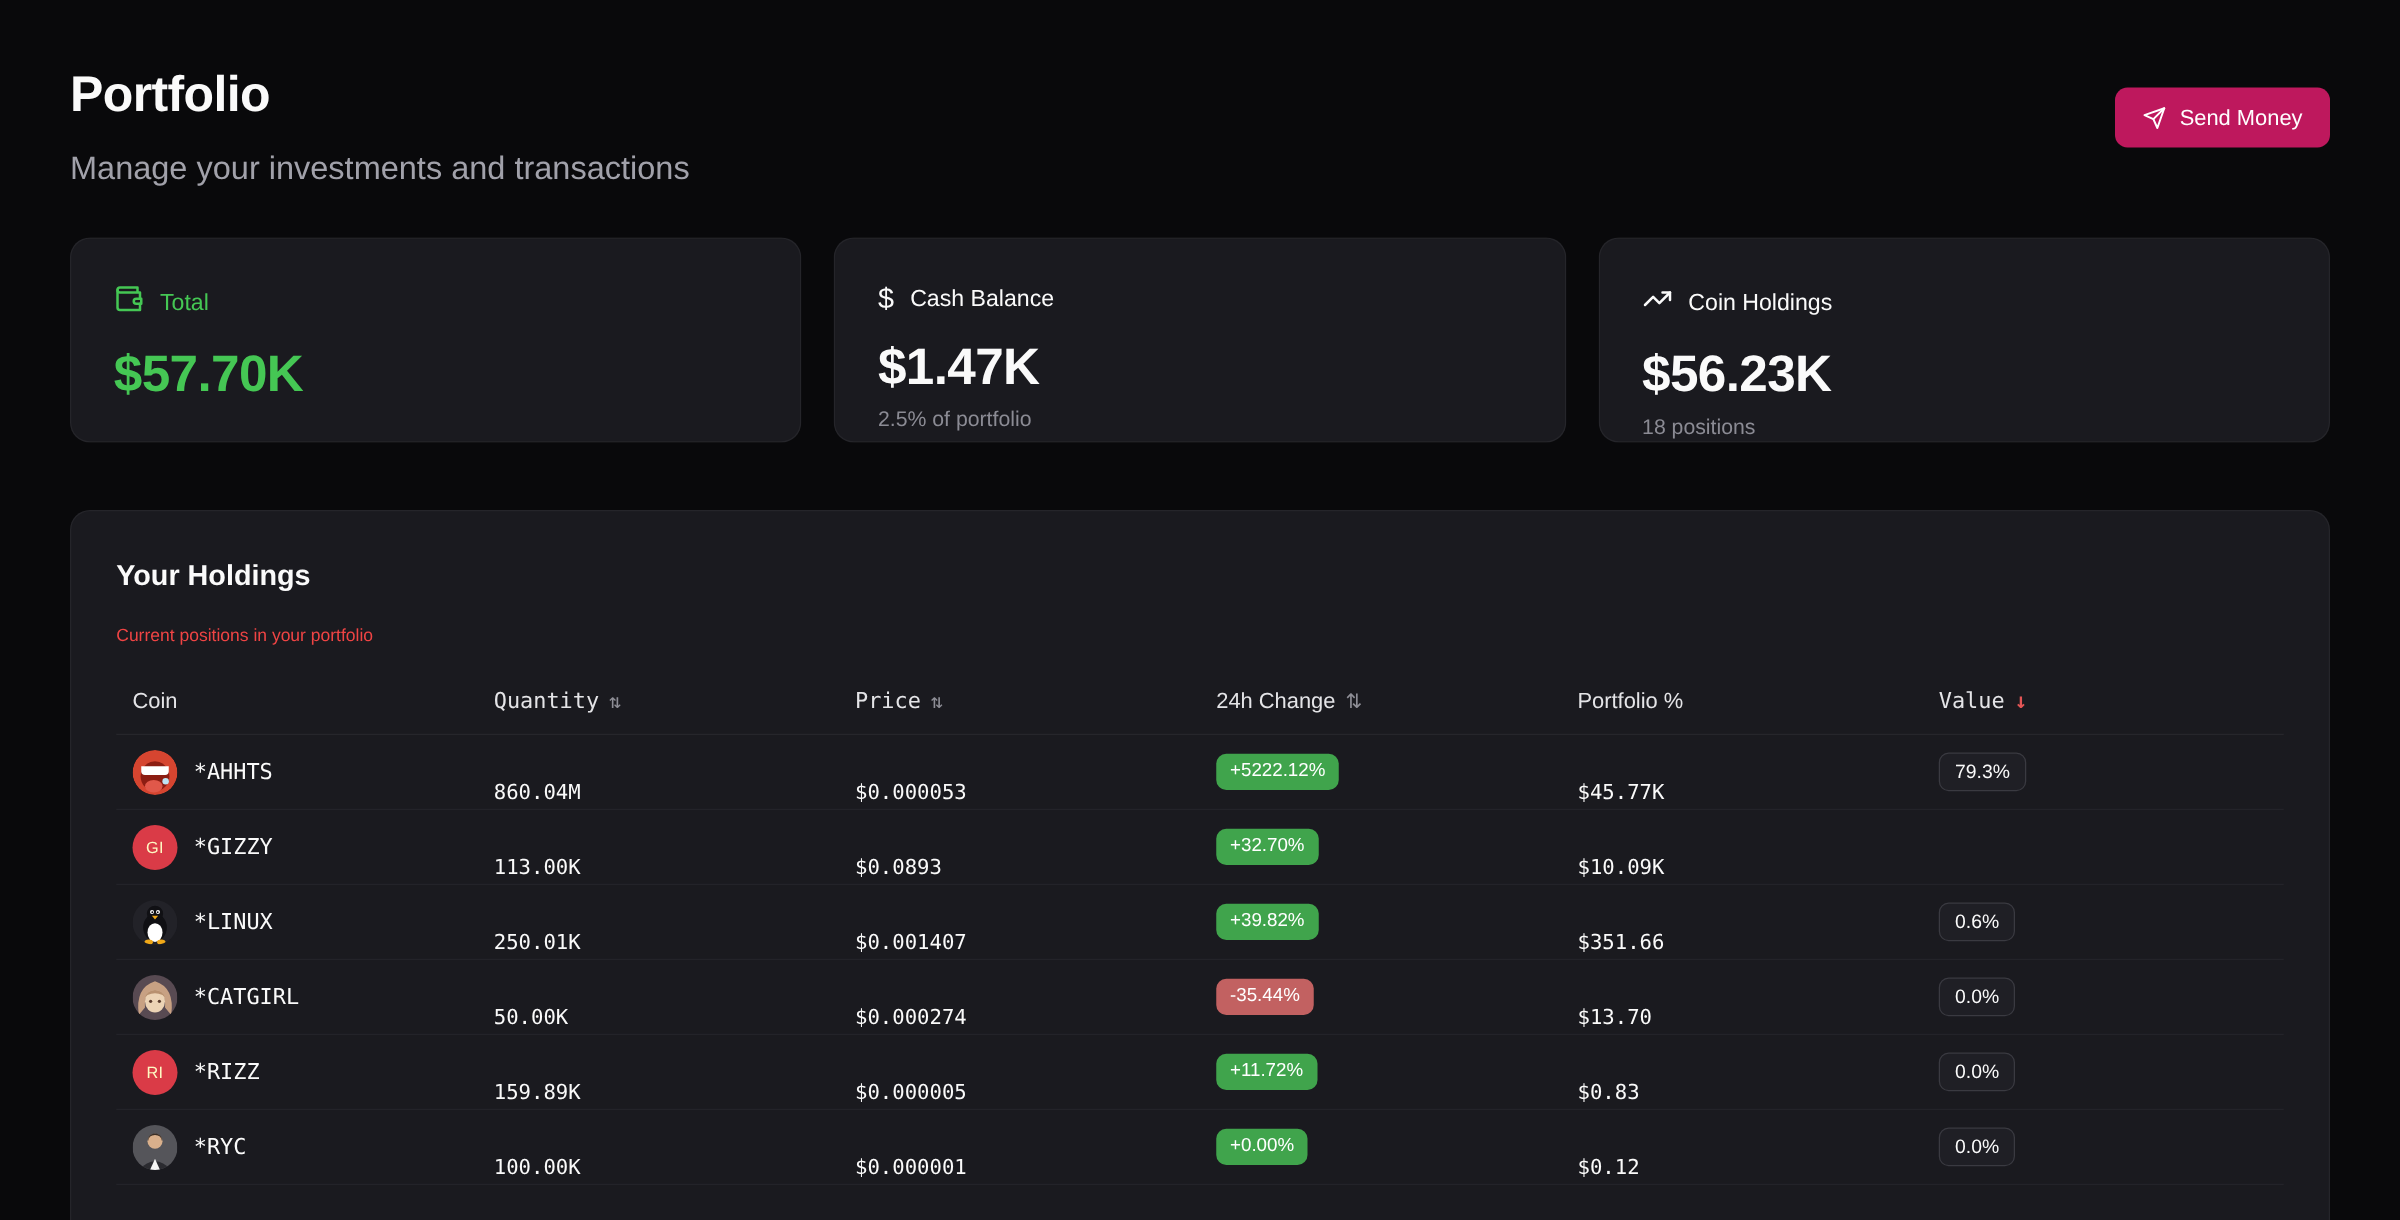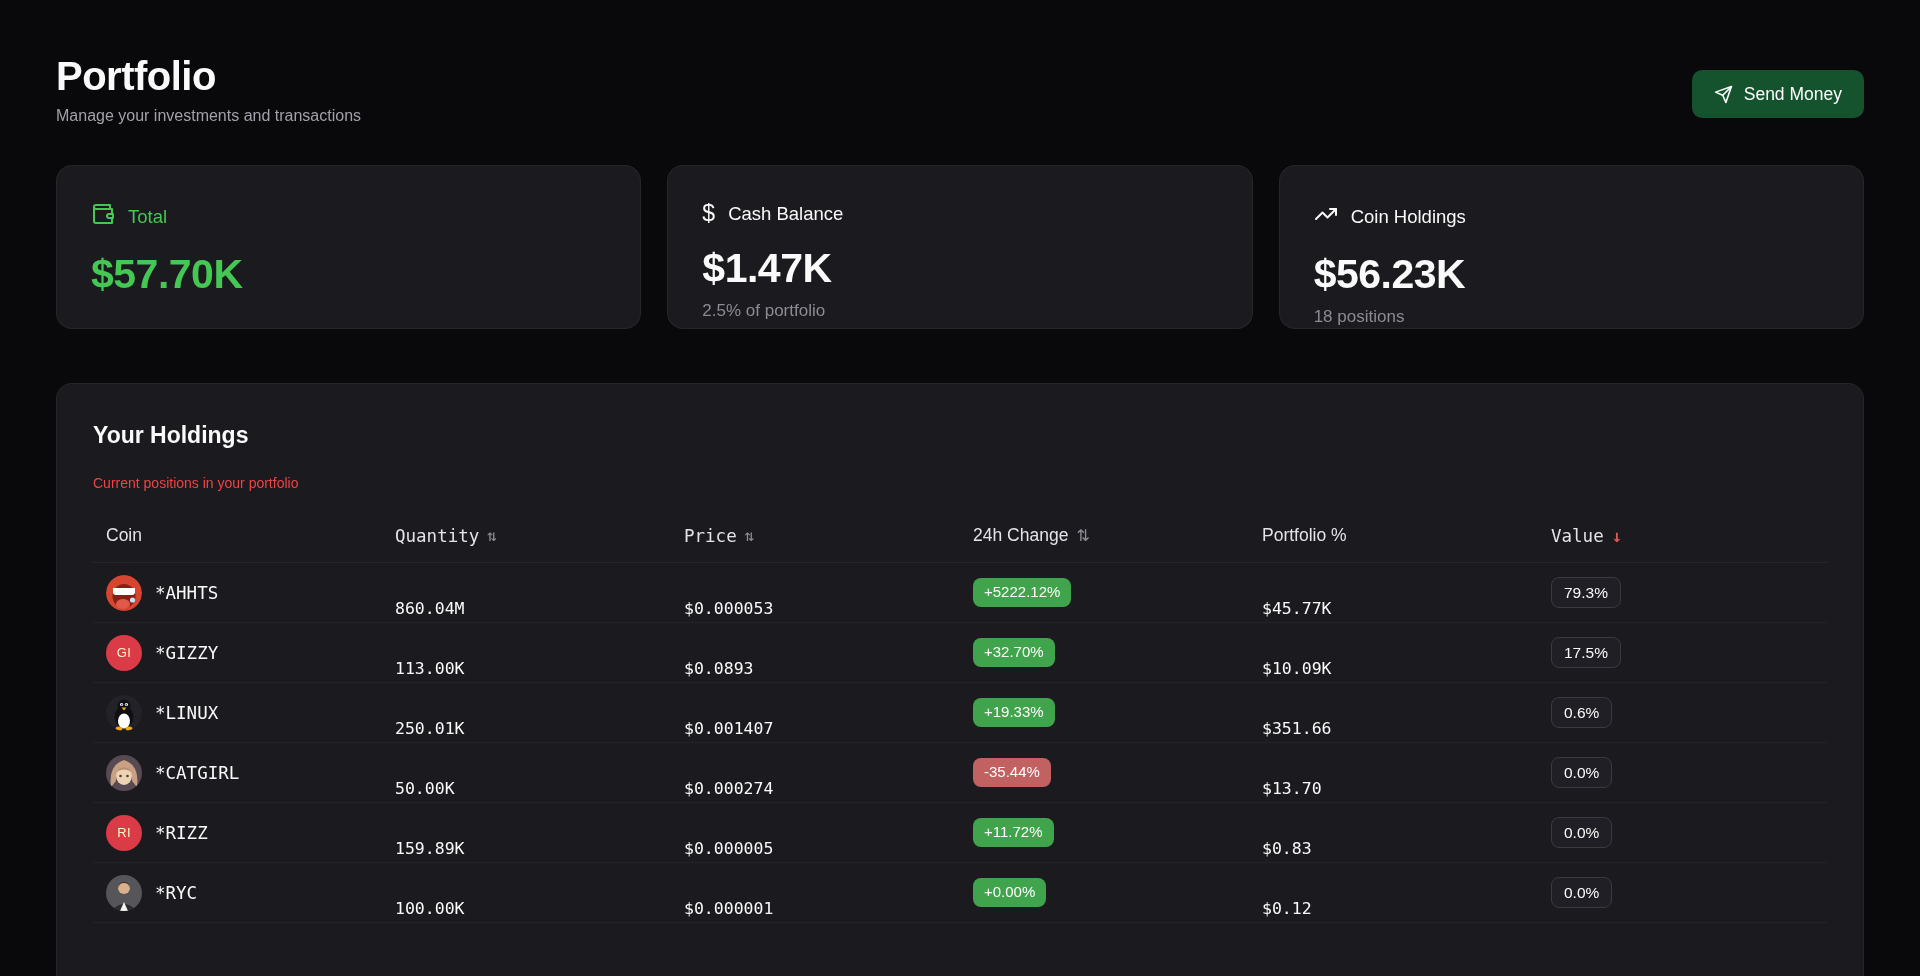--- a/index.html
+++ b/index.html
@@ -9,24 +9,24 @@
     color:#fafafa;
     font-family:"Liberation Sans", sans-serif;
     overflow:hidden;
   }
   .mono { font-family:"DejaVu Sans Mono", monospace; }
   .page { padding:54px 56px 0; }
 
   
   .page-header { display:flex; justify-content:space-between; align-items:flex-start; }
   .page-title { font-size:40px; font-weight:700; letter-spacing:-0.5px; }
-  .page-subtitle { margin-top:8px; font-size:16px; color:#a1a1aa; }
+  .page-subtitle { margin-top:20px; font-size:26px; color:#a1a1aa; }
   .send-btn {
     display:flex; align-items:center; gap:11px;
-    background:#14532d; color:#fff; border:none; cursor:pointer;
+    background:#be185d; color:#fff; border:none; cursor:pointer;
     font-family:"Liberation Sans", sans-serif;
     font-size:17.5px; font-weight:500;
     padding:0 22px; height:48px; border-radius:10px; margin-top:16px;
   }
   .send-btn svg { display:block; }
 
   
   .stats { display:grid; grid-template-columns:repeat(3,1fr); gap:26px; margin-top:40px; }
   .stat-card {
     background:#1a1a1f; border:1px solid rgba(255,255,255,0.05);
@@ -207,23 +207,20 @@
         <div class="td coin-cell">
           <span class="avatar letter">GI</span>
           <span class="ticker">*GIZZY</span>
         </div>
         <div class="td num">113.00K</div>
         <div class="td num">$0.0893</div>
         <div class="td">
             <span class="badge up">+32.70%</span>
           </div>
         <div class="td num">$10.09K</div>
-        <div class="td">
-            <span class="pct-pill">17.5%</span>
-          </div>
       </div>
 
       <div class="t-row">
         <div class="td coin-cell">
           <span class="avatar">
             <svg viewBox="0 0 36 36">
                 <rect width="36" height="36" fill="#222228"></rect>
                 <ellipse cx="18" cy="22" rx="9.5" ry="11" fill="#101014"></ellipse>
                 <ellipse cx="18" cy="26" rx="6" ry="7.5" fill="#ffffff"></ellipse>
                 <circle cx="18" cy="11" r="6.5" fill="#101014"></circle>
@@ -234,21 +231,21 @@
                 <polygon points="15.5,12.5 20.5,12.5 18,15.5" fill="#f0a818"></polygon>
                 <ellipse cx="13" cy="33.5" rx="3.4" ry="2" fill="#f0a818"></ellipse>
                 <ellipse cx="23" cy="33.5" rx="3.4" ry="2" fill="#f0a818"></ellipse>
               </svg>
           </span>
           <span class="ticker">*LINUX</span>
         </div>
         <div class="td num">250.01K</div>
         <div class="td num">$0.001407</div>
         <div class="td">
-            <span class="badge up">+19.33%</span>
+            <span class="badge up">+39.82%</span>
           </div>
         <div class="td num">$351.66</div>
         <div class="td">
             <span class="pct-pill">0.6%</span>
           </div>
       </div>
 
       <div class="t-row">
         <div class="td coin-cell">
           <span class="avatar">

